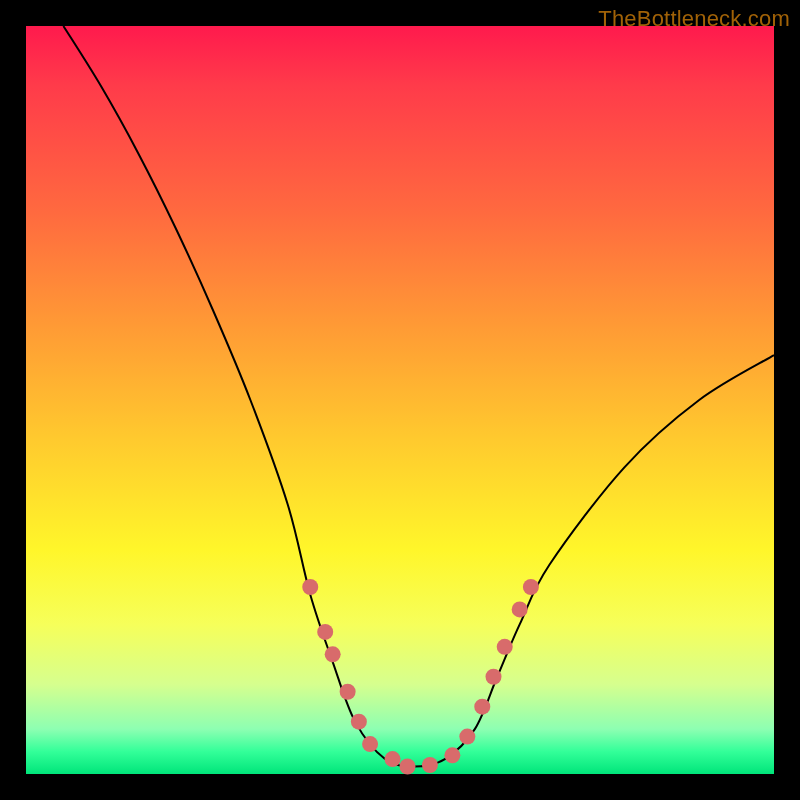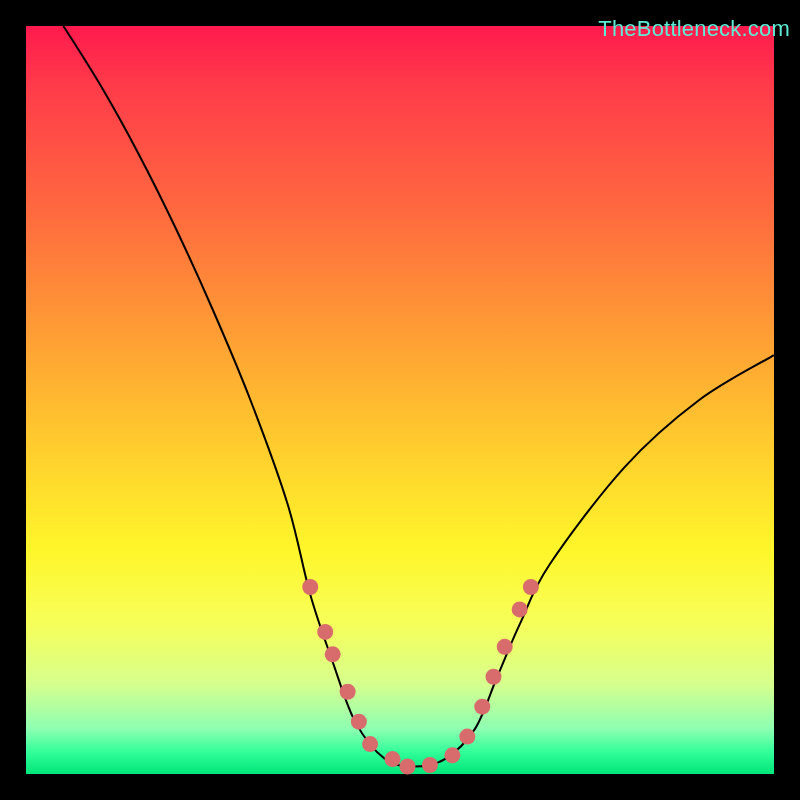--- a/index.html
+++ b/index.html
@@ -25,23 +25,23 @@
       #ffc92e 55%,
       #fff62a 70%,
       #f6ff5a 80%,
       #d6ff8e 88%,
       #8dffb2 94%,
       #33ff99 97%,
       #00e57a 100%);
   }
   .watermark {
     position: absolute;
-    top: 16px;
+    top: 6px;
     right: 10px;
-    color: #5eead4;
+    color: #a16207;
     font-size: 22px;
     font-weight: 500;
     letter-spacing: 0.2px;
     user-select: none;
   }
   svg.curve {
     position: absolute;
     left: 0;
     top: 0;
     width: 748px;

